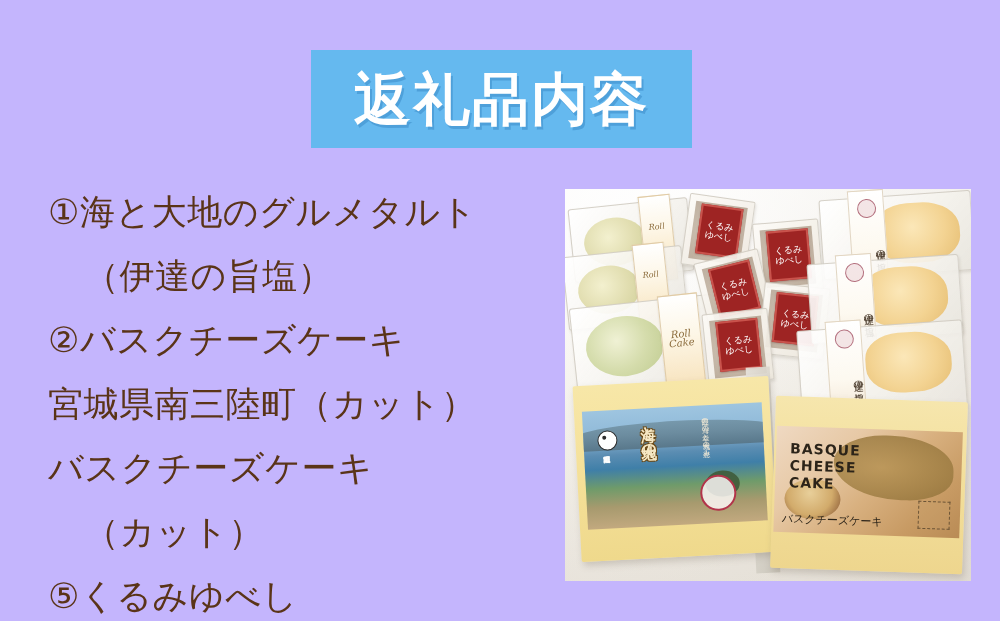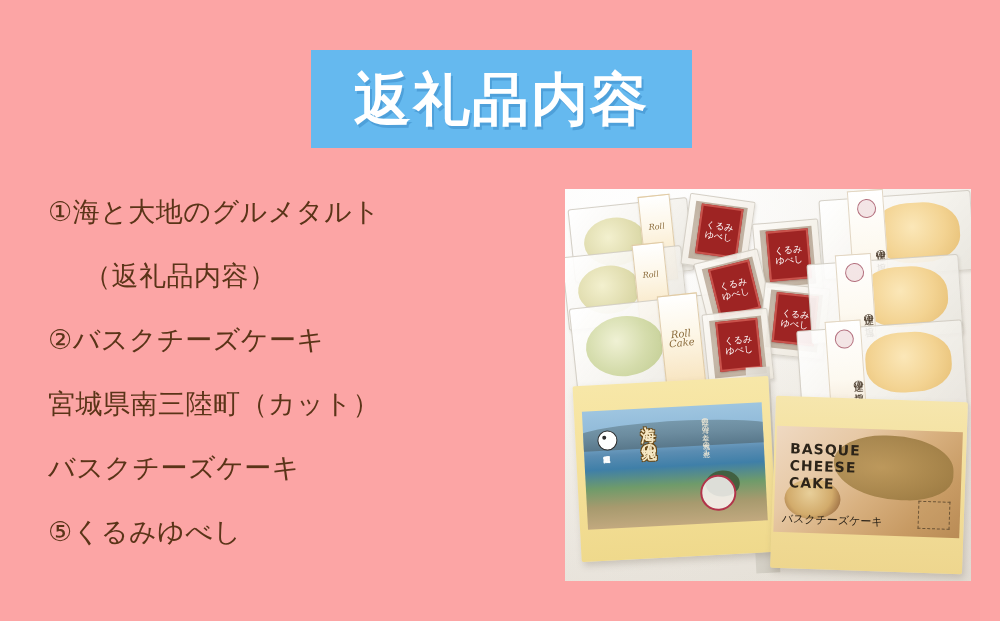--- a/index.html
+++ b/index.html
@@ -11,21 +11,21 @@
     width: 1000px;
     height: 621px;
     overflow: hidden;
     background: #fbefd8;
     font-family: "DejaVu Sans", "Liberation Sans", sans-serif;
   }
   #page {
     position: relative;
     width: 1000px;
     height: 621px;
-    background: #fca5a5;
+    background: #c4b5fd;
   }
 
   
   .banner {
     position: absolute;
     left: 311px;
     top: 50px;
     width: 381px;
     height: 98px;
     background: #65b9ef;
@@ -46,21 +46,21 @@
 
   
   .list {
     position: absolute;
     left: 48px;
     top: 180px;
     width: 500px;
   }
   .list-line {
     color: #5a3418;
-    font-size: 27px;
+    font-size: 35px;
     line-height: 64px;
     white-space: nowrap;
     font-family: "DejaVu Sans", "Liberation Sans", sans-serif;
     letter-spacing: 0.5px;
   }
   .list-line.indent {
     padding-left: 36px;
   }
 
   
@@ -387,24 +387,25 @@
 <body>
 
 <div id="page">
 
   <div class="banner">
     <div class="banner-title">返礼品内容</div>
   </div>
 
   <div class="list">
     <div class="list-line">①海と大地のグルメタルト</div>
-    <div class="list-line indent">（返礼品内容）</div>
+    <div class="list-line indent">（伊達の旨塩）</div>
     <div class="list-line">②バスクチーズケーキ</div>
     <div class="list-line">宮城県南三陸町（カット）</div>
     <div class="list-line">バスクチーズケーキ</div>
+    <div class="list-line indent">（カット）</div>
     <div class="list-line">⑤くるみゆべし</div>
   </div>
 
   <div class="photo">
     <div class="photo-bg"></div>
     <div class="surface-shade"></div>
 
     <div class="pkg rollcake" style="left:6px; top:14px; transform:rotate(-6deg);">
       <div class="roll-inner"></div>
       <div class="roll-label">

